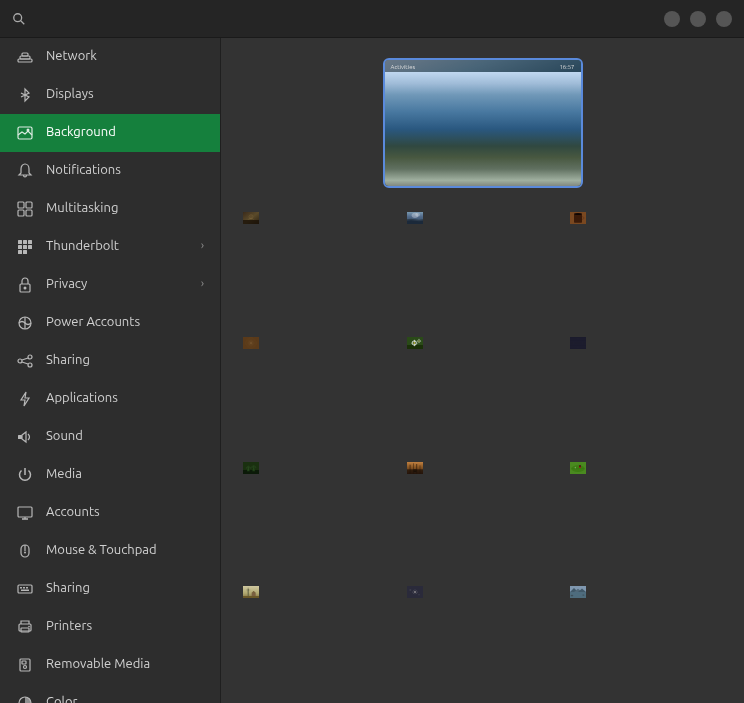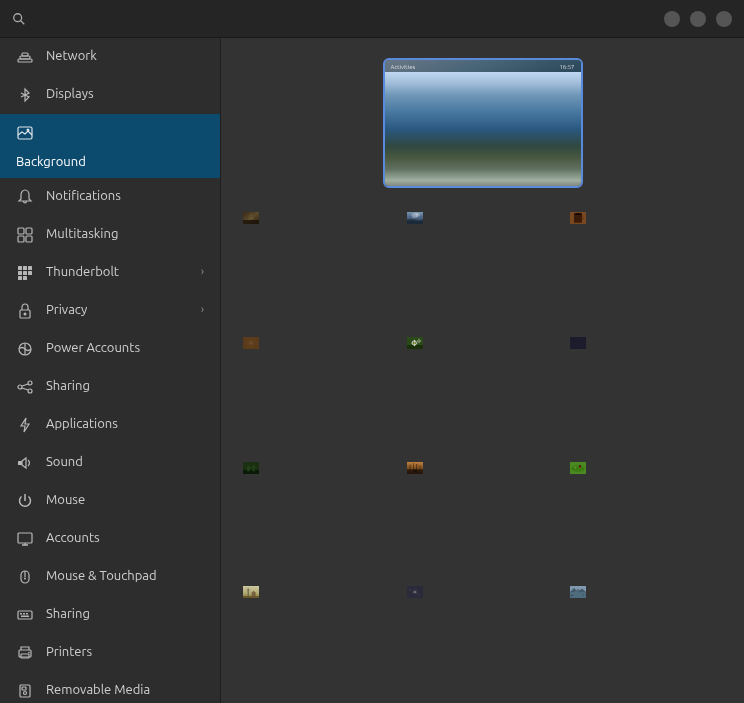--- a/index.html
+++ b/index.html
@@ -90,21 +90,21 @@
 
     .sidebar-item {
       display: flex;
       align-items: flex-start;
       padding: 10px 16px;
       cursor: pointer;
       gap: 12px;
       color: #d0d0d0;
       position: relative;
     }
-    .sidebar-item.active { background: #0c4a6e; color: #fff; flex-direction: column; }
+    .sidebar-item.active { background: #15803d; color: #fff; }
     .sidebar-item .item-icon {
       width: 18px;
       height: 18px;
       display: flex;
       align-items: center;
       justify-content: center;
       flex-shrink: 0;
       opacity: 0.85;
     }
     .sidebar-item .item-label {
@@ -338,21 +338,21 @@
         </div>
         <span class="item-label">Sound</span>
       </div>
       <div class="sidebar-item">
         <div class="item-icon">
           <svg viewBox="0 0 16 16">
             <path d="M8 1 L8 8" stroke="currentColor" stroke-width="1.5"></path>
             <path d="M4.5 3.5 A5.5 5.5 0 1 0 11.5 3.5" fill="none" stroke="currentColor" stroke-width="1.5"></path>
           </svg>
         </div>
-        <span class="item-label">Mouse</span>
+        <span class="item-label">Media</span>
       </div>
       <div class="sidebar-item">
         <div class="item-icon">
           <svg viewBox="0 0 16 16">
             <rect x="1" y="2" width="14" height="10" rx="1" fill="none" stroke="currentColor" stroke-width="1.2"></rect>
             <line x1="5" y1="14" x2="11" y2="14" stroke="currentColor" stroke-width="1.5"></line>
             <line x1="8" y1="12" x2="8" y2="14" stroke="currentColor" stroke-width="1.2"></line>
           </svg>
         </div>
         <span class="item-label">Accounts</span>

